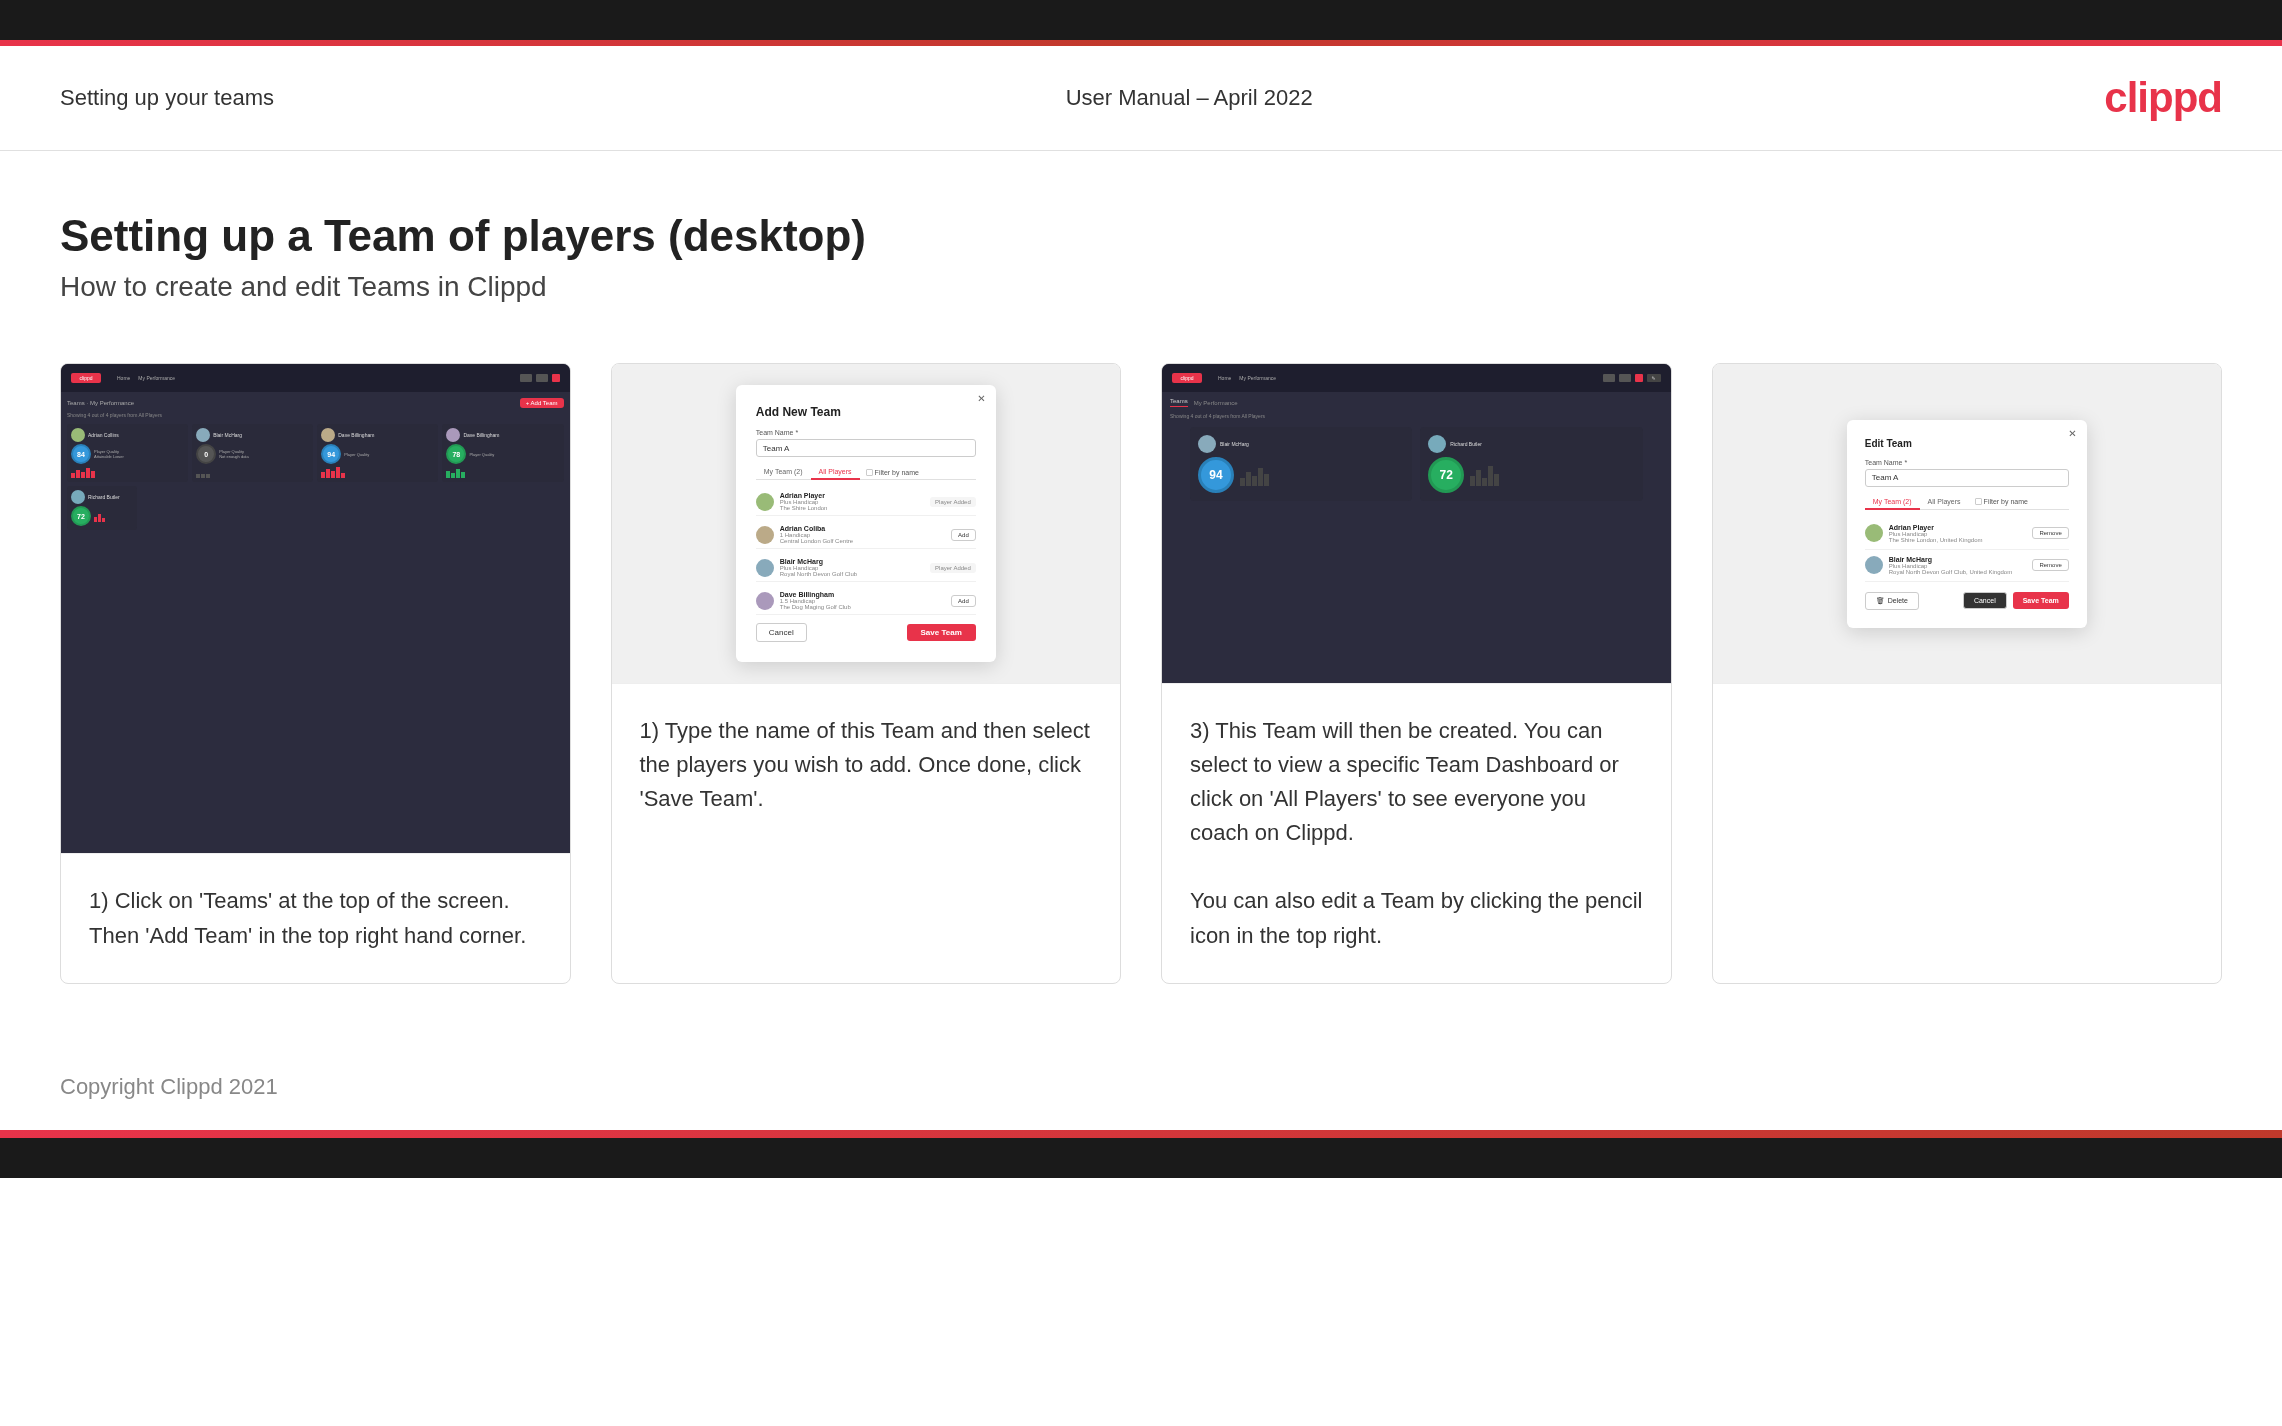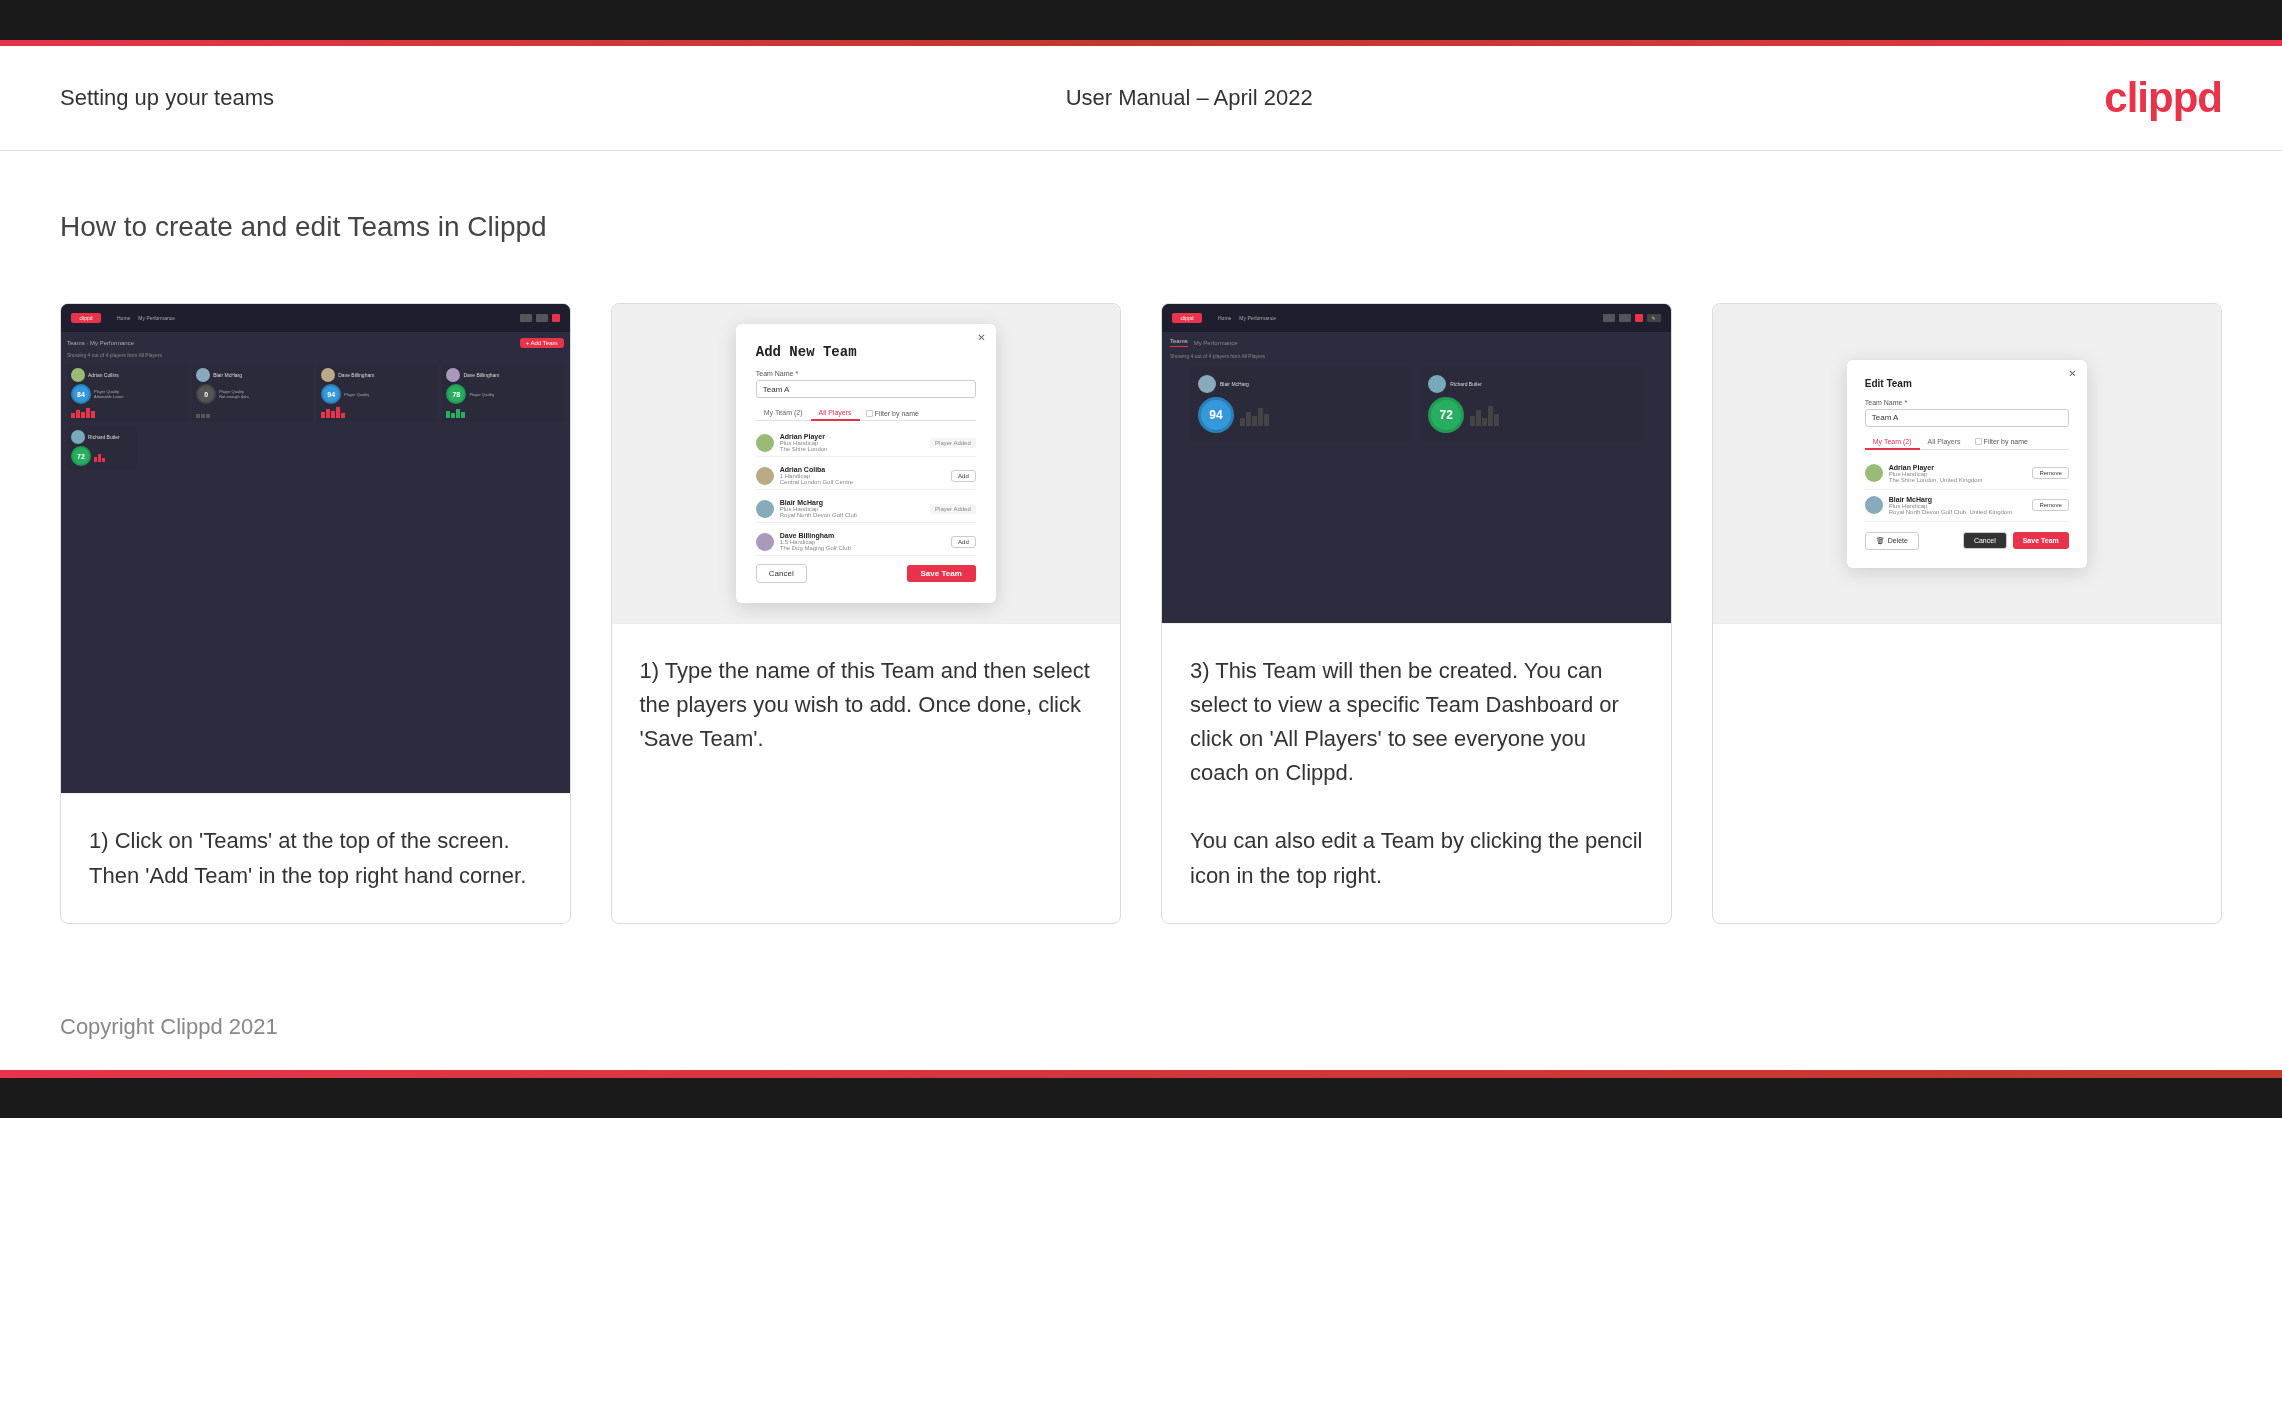--- a/index.html
+++ b/index.html
@@ -114,25 +114,24 @@
     }
     .modal {
       background: #fff;
       border-radius: 6px;
       padding: 20px;
       width: 260px;
       box-shadow: 0 4px 20px rgba(0,0,0,0.15);
       position: relative;
     }
     .modal-title {
-      font-size: 14px;
+      font-size: 12px;
       font-weight: 600;
       color: #222;
       margin-bottom: 10px;
-      font-family: Liberation Mono, monospace;
     }
     .modal-close {
       position: absolute;
       top: 8px; right: 10px;
       font-size: 10px; color: #666; cursor: pointer;
     }
     .modal-label {
       font-size: 7px; color: #555; margin-bottom: 3px;
     }
     .modal-input {
@@ -269,20 +268,21 @@
 
 <div class="accent-bar-top"></div>
 
 <div class="header">
   <div class="header-left">Setting up your teams</div>
   <div class="header-center">User Manual – April 2022</div>
   <div class="logo">clippd</div>
 </div>
 
 <div class="main">
+  <h1 class="page-title">Setting up a Team of players (desktop)</h1>
   <p class="page-subtitle">How to create and edit Teams in Clippd</p>
 
   <div class="cards-row">
 
     <div class="card">
       <div class="card-screenshot screenshot1">
 
         <div class="ss1-nav">
           <div style="background:#e8334a;height:10px;width:30px;border-radius:2px;font-size:5px;color:#fff;display:flex;align-items:center;justify-content:center;">clippd</div>
           <div style="font-size:5px;color:#aaa;margin-left:8px;">Home</div>

